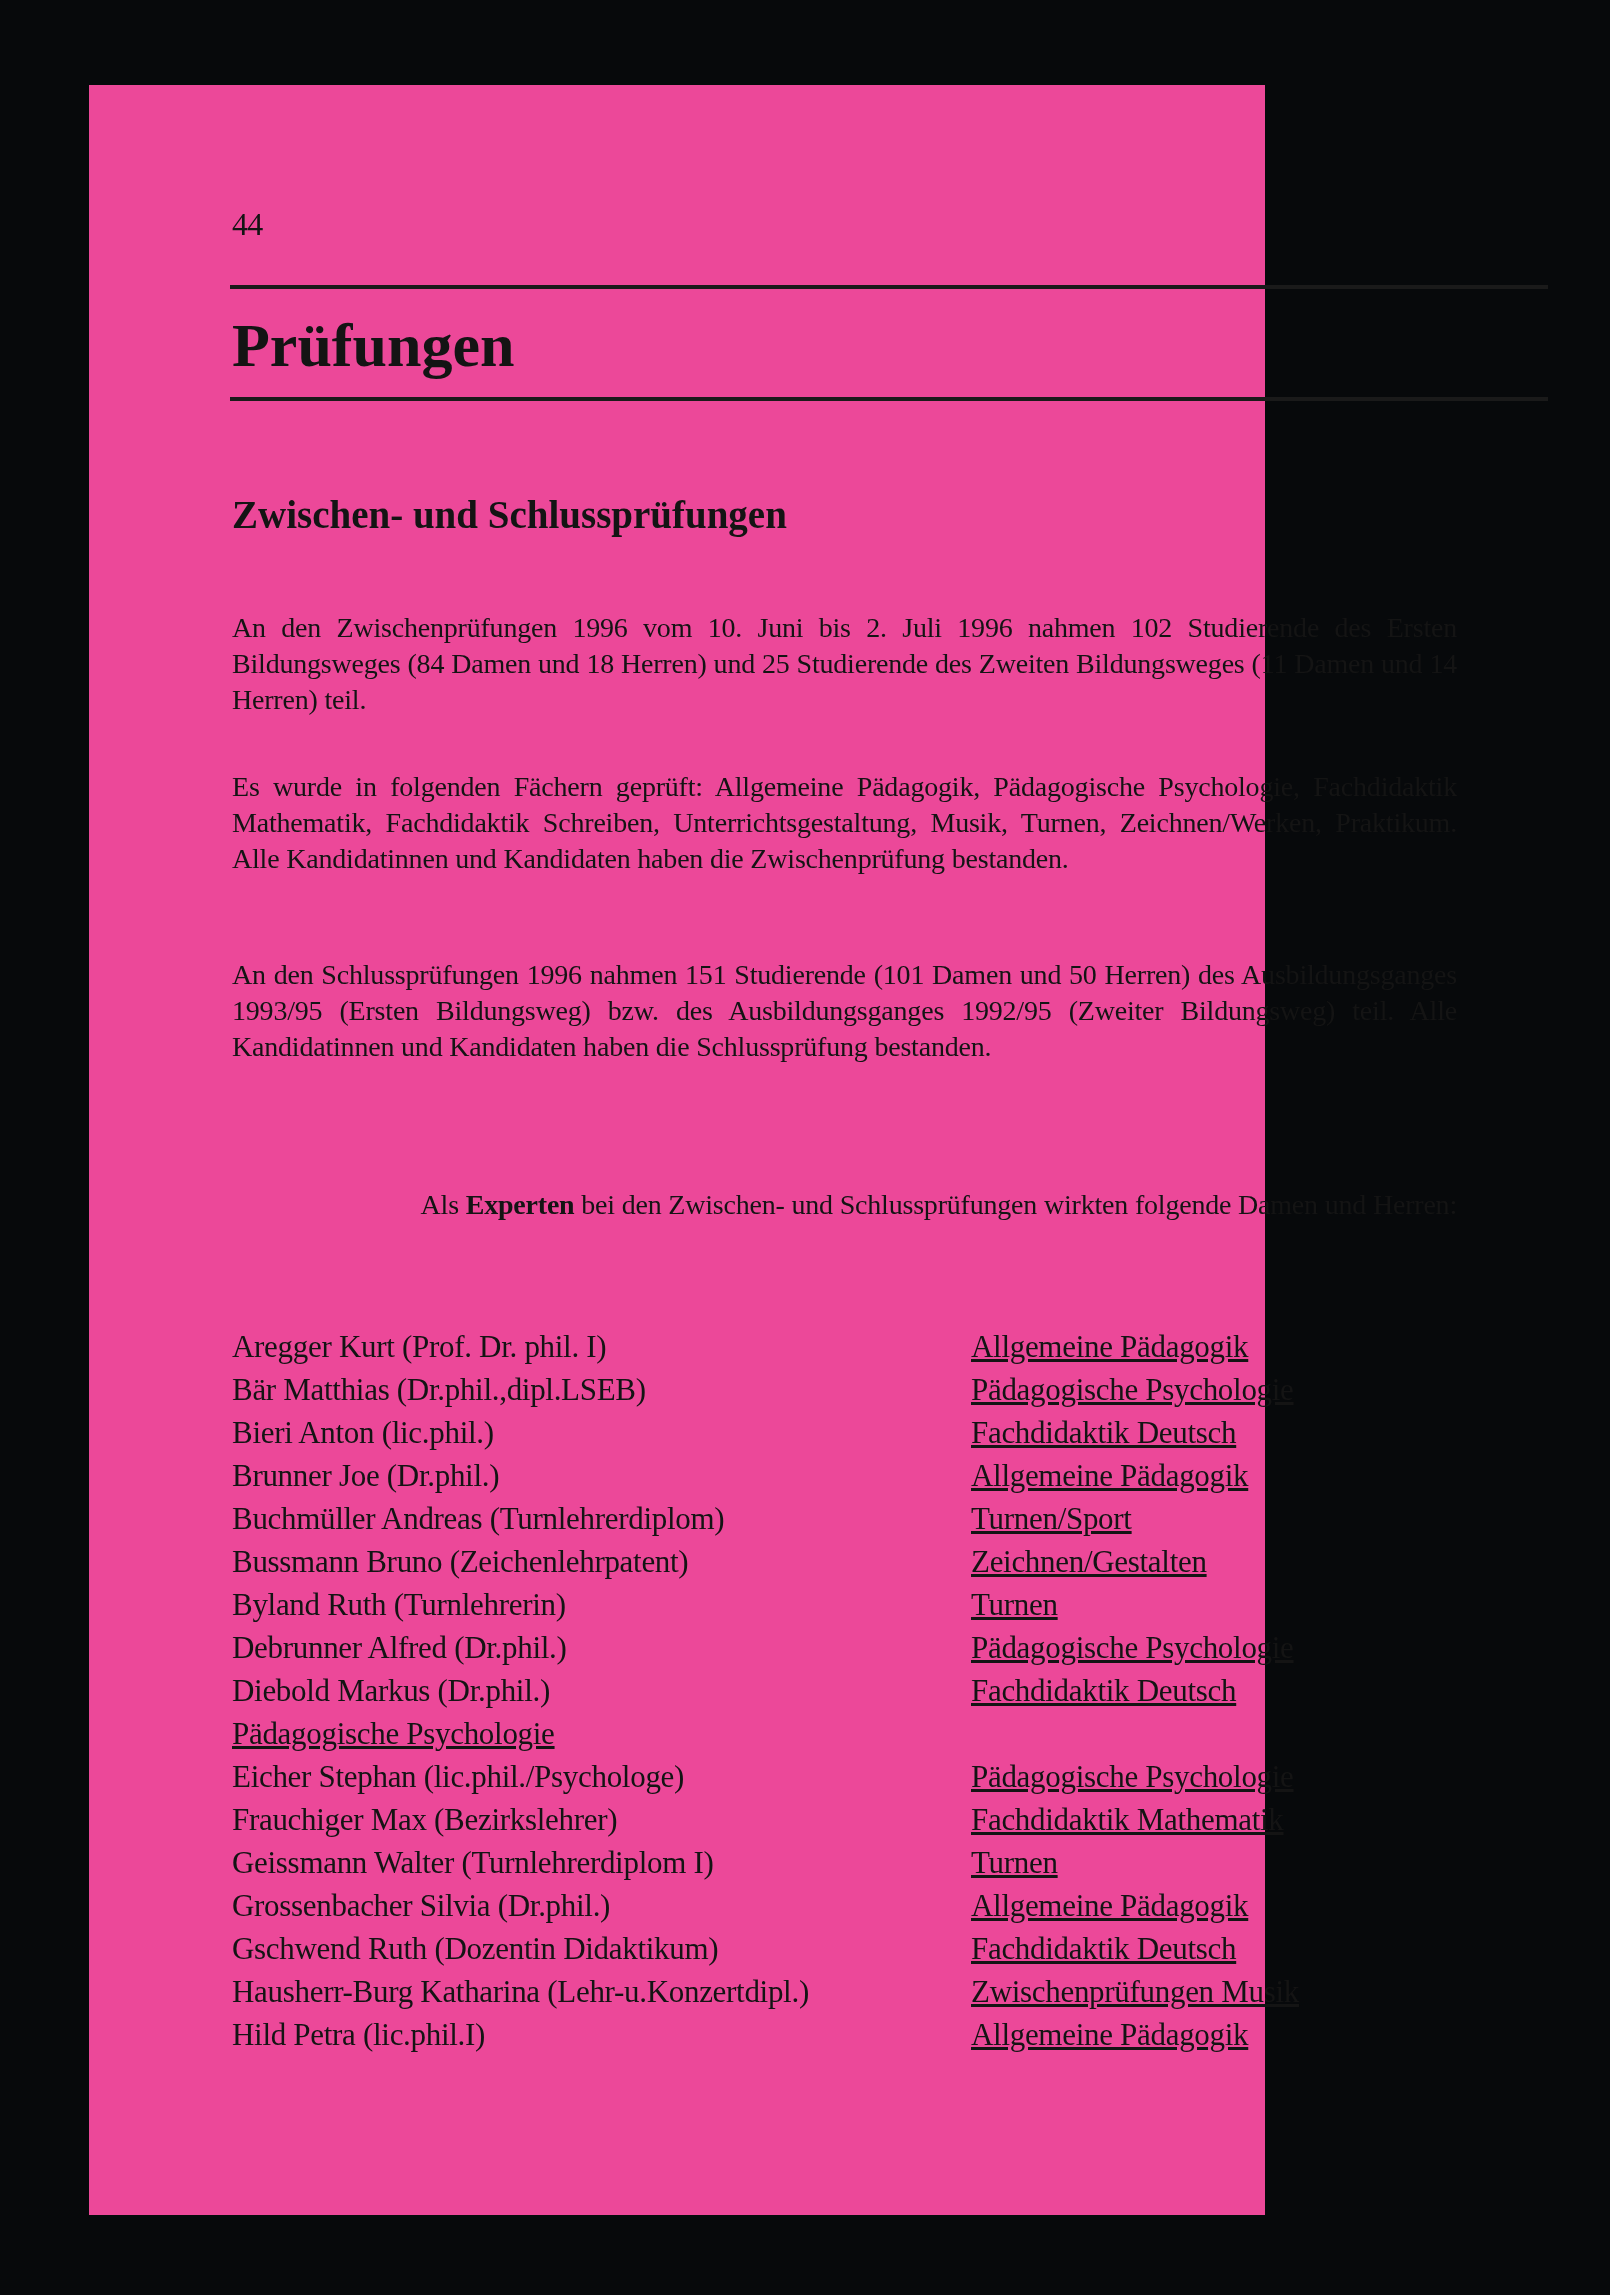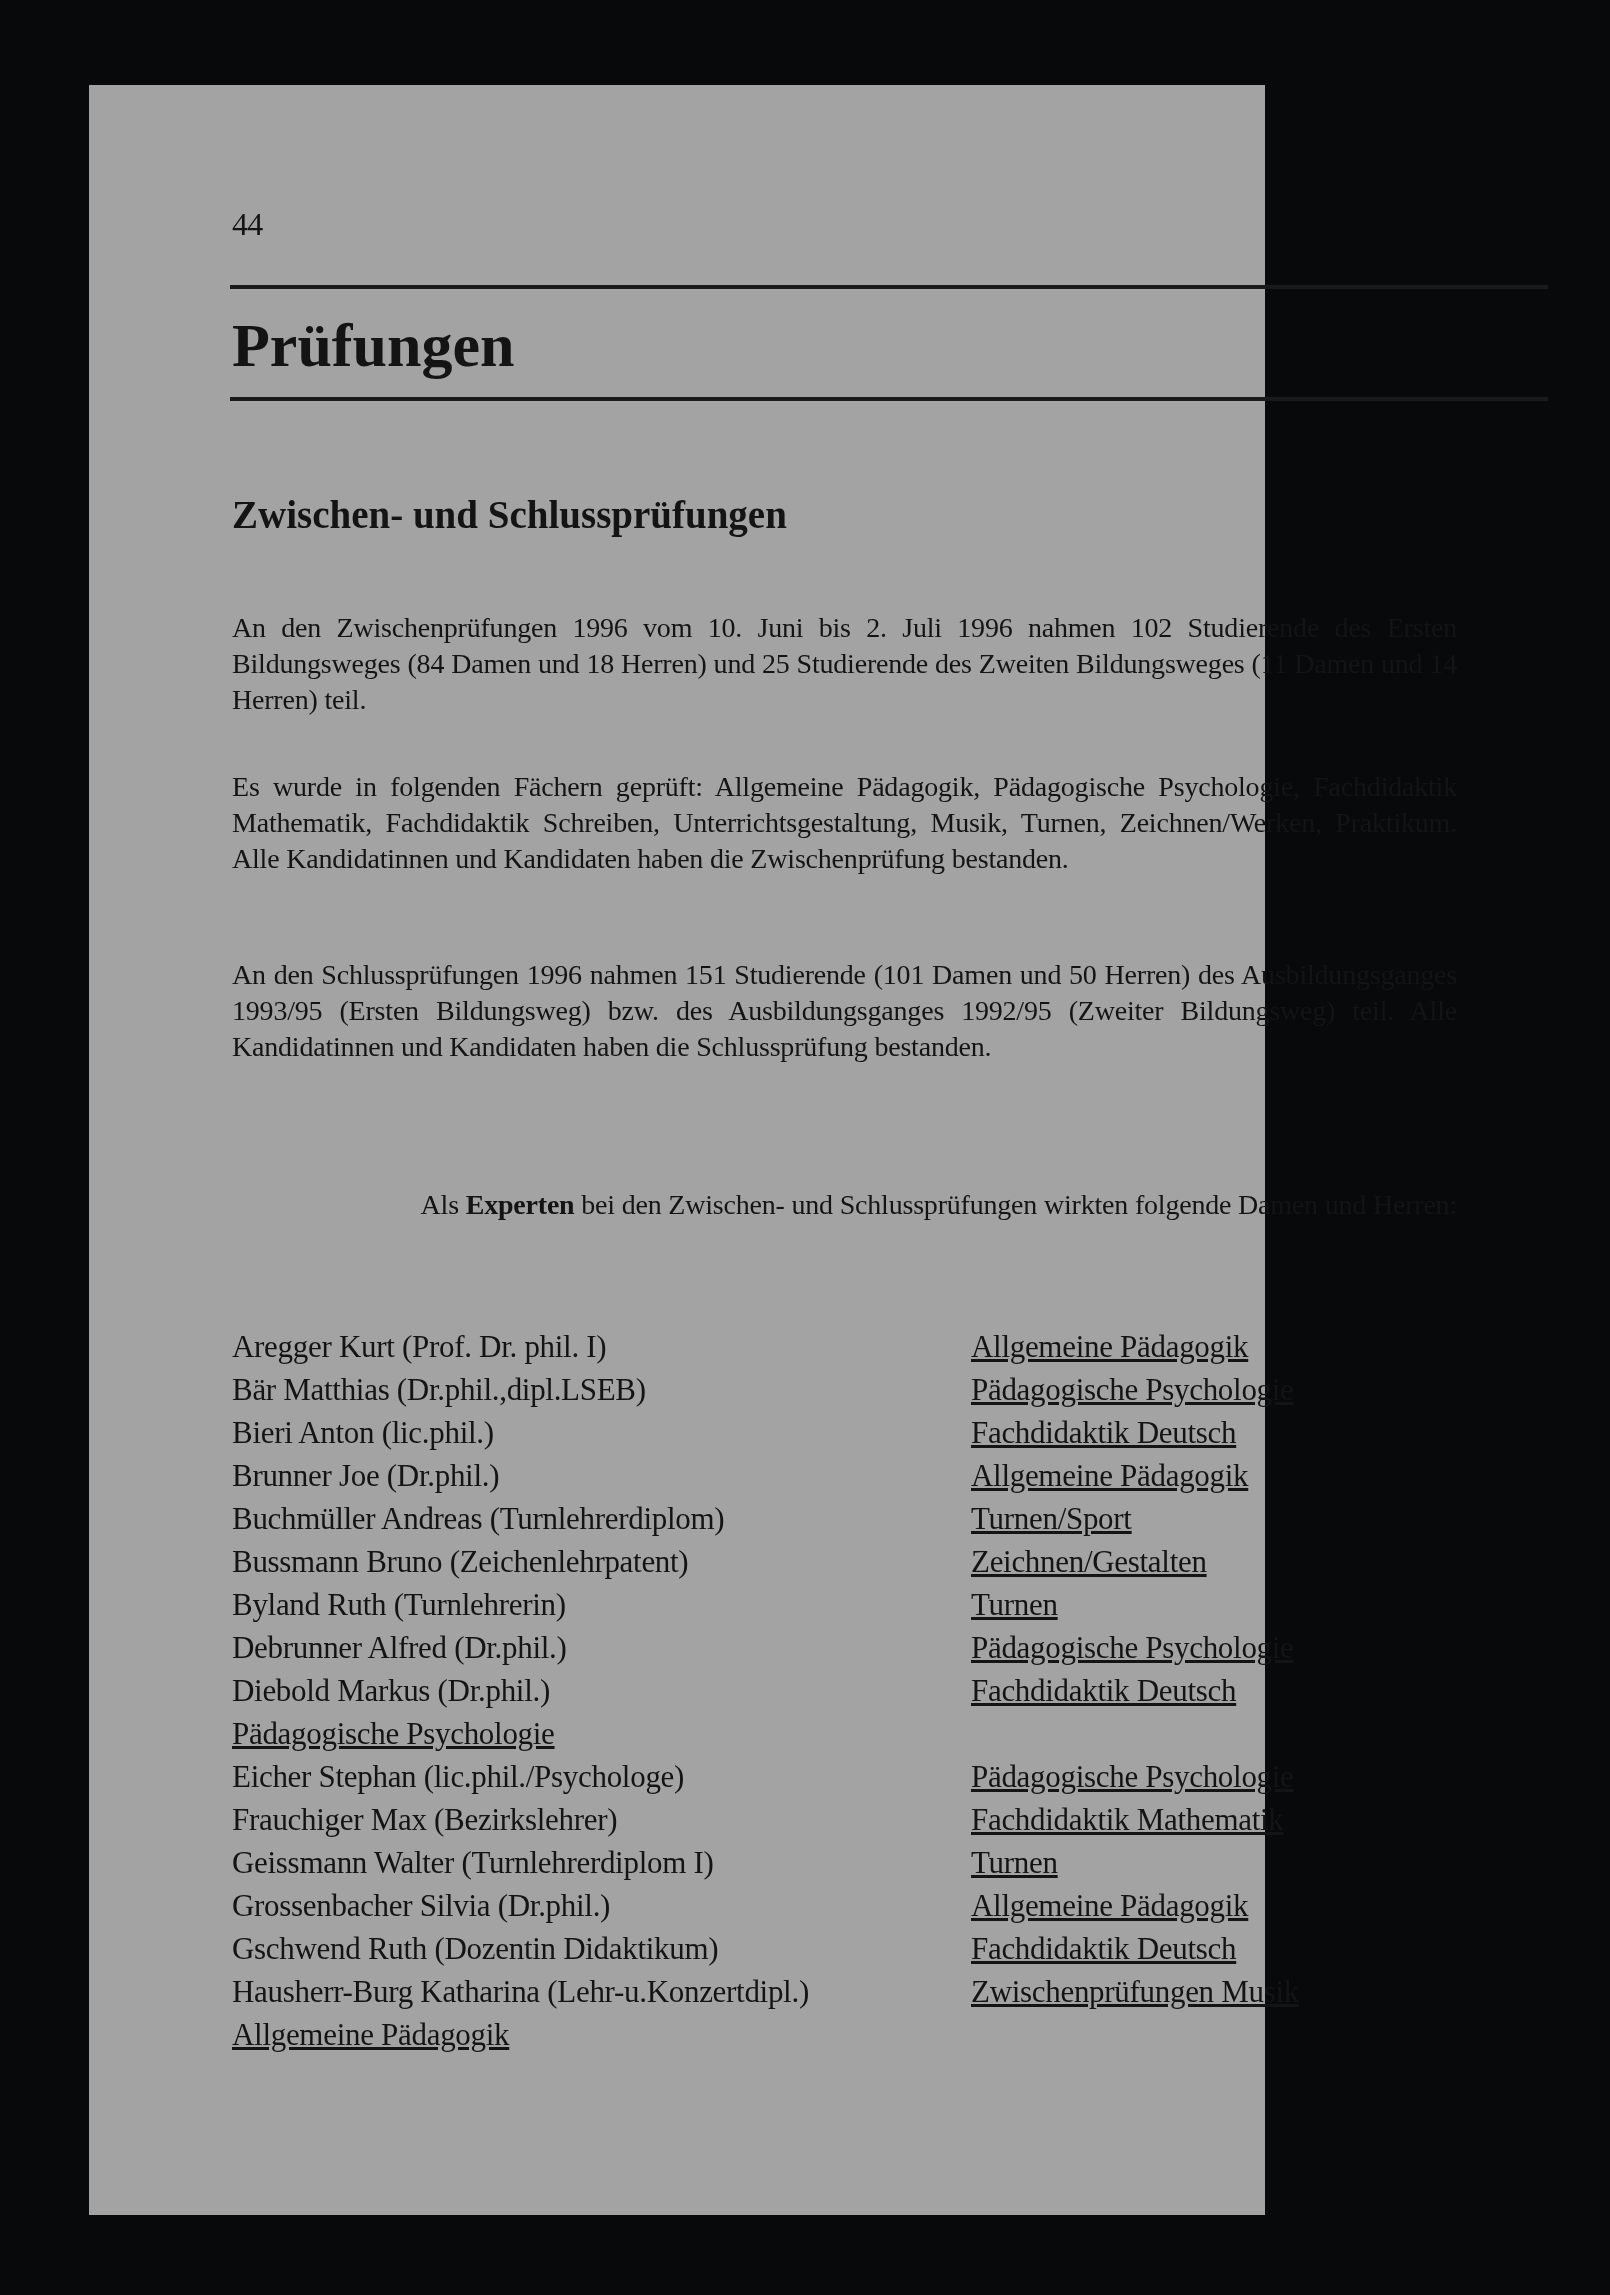--- a/index.html
+++ b/index.html
@@ -8,21 +8,21 @@
     background: #07090b;
     position: relative;
     overflow: hidden;
     font-family: "Liberation Serif", "DejaVu Serif", serif;
     color: #141414;
   }
   .page {
     position: absolute;
     left: 89px; top: 85px;
     width: 1176px; height: 2130px;
-    background: #a3a3a3;
+    background: #ec4899;
   }
   .content {
     position: absolute;
     left: 143px; top: 0;
     width: 1314px;
   }
   .page-number {
     position: absolute;
     top: 121px; left: 0;
     font-size: 32px;
@@ -154,18 +154,19 @@
         </div>
       <div class="expert-row">
           <span class="expert-name">Gschwend Ruth (Dozentin Didaktikum)</span>
           <span class="expert-subject">Fachdidaktik Deutsch</span>
         </div>
       <div class="expert-row">
           <span class="expert-name">Hausherr-Burg Katharina (Lehr-u.Konzertdipl.)</span>
           <span class="expert-subject">Zwischenprüfungen Musik</span>
         </div>
       <div class="expert-row">
+          <span class="expert-name">Hild Petra (lic.phil.I)</span>
           <span class="expert-subject">Allgemeine Pädagogik</span>
         </div>
     </div>
   </div>
 </div>
 
 
 </body></html>

